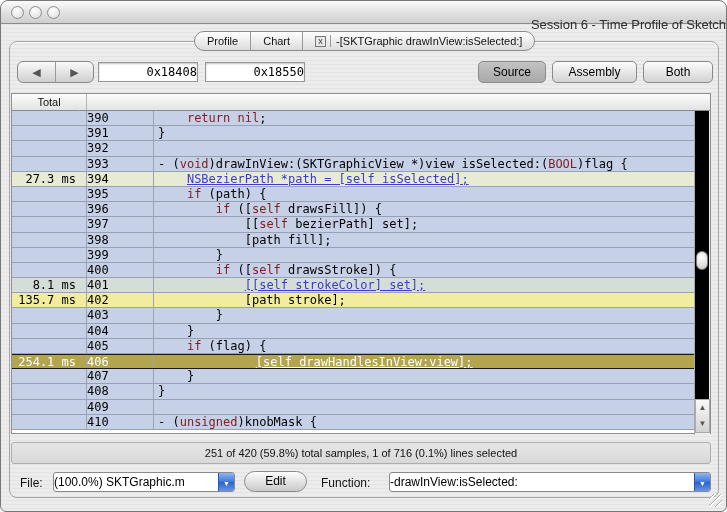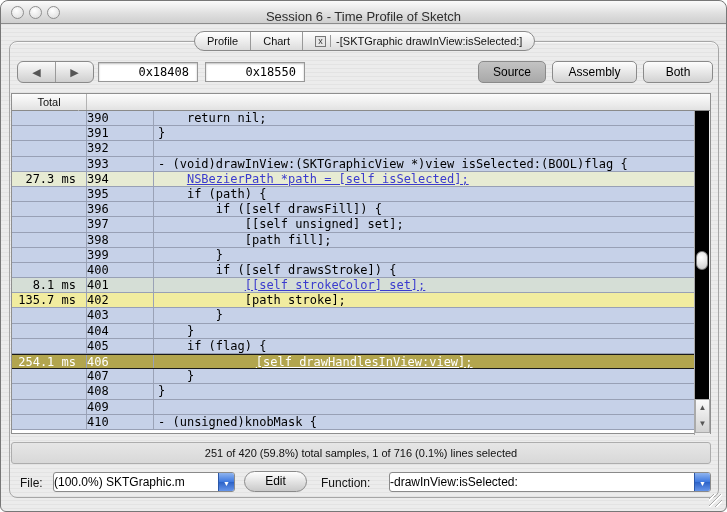--- a/index.html
+++ b/index.html
@@ -9,42 +9,42 @@
     font-family:"Liberation Sans",sans-serif;color:#000;
     background:repeating-linear-gradient(180deg,#ececec 0 3px,#e3e3e3 3px 4px);
     border:1px solid #777;border-radius:8px 8px 6px 6px;
   }
   
   .titlebar{position:absolute;left:0;top:0;width:100%;height:23px;
     background:linear-gradient(#fbfbfb,#dedede 60%,#cfcfcf);
     border-bottom:1px solid #8b8b8b;border-radius:8px 8px 0 0;}
   .tl{position:absolute;top:5px;width:13px;height:13px;border-radius:50%;
     border:1px solid #8e8e8e;background:radial-gradient(circle at 40% 32%,#ffffff,#d9d9d9);}
-  .title{position:absolute;left:0;right:0;top:4px;height:23px;line-height:23px;
-    text-align:center;font-size:13px;color:#2e2e2e;}
+  .title{position:absolute;left:0;right:0;top:12px;height:23px;line-height:23px;
+    text-align:right;font-size:13px;color:#2e2e2e;}
   
   .tabpill{position:absolute;left:193px;top:30px;height:20px;z-index:3;display:flex;
     background:linear-gradient(#ffffff,#dcdcdc);border:1px solid #8a8a8a;border-radius:10px;}
   .tabseg{display:flex;align-items:center;padding:0 12px;font-size:11px;color:#111;white-space:nowrap;}
   .tabseg+.tabseg{border-left:1px solid #999;}
   .closebox{width:11px;height:11px;border:1px solid #777;background:#e8e8e8;
     font-size:9px;line-height:9px;text-align:center;color:#333;margin-right:4px;}
   .tabclose-div{width:1px;height:12px;background:#999;margin-right:5px;}
   
   .groupbox{position:absolute;left:8px;top:40px;width:710px;height:457px;
     border:1px solid #a6a6a6;border-radius:8px;box-shadow:inset 0 1px 0 rgba(255,255,255,.7);}
   
   .navbtn{position:absolute;left:16px;top:60px;width:77px;height:22px;display:flex;
     background:linear-gradient(#fafafa,#cfcfcf);border:1px solid #8a8a8a;border-radius:6px;}
   .navhalf{flex:1;text-align:center;line-height:20px;font-size:11px;color:#555;}
   .navhalf:first-child{border-right:1px solid #9a9a9a;}
   .addrfield{position:absolute;top:61px;width:100px;height:20px;background:#fff;
     border:1px solid #979797;box-shadow:inset 0 1px 2px rgba(0,0,0,.25);
     font-family:"DejaVu Sans Mono",monospace;font-size:12px;line-height:18px;
-    text-align:right;padding-right:8px;color:#000;}
+    text-align:right;color:#000;}
   .viewbtn{position:absolute;top:60px;height:22px;border:1px solid #8a8a8a;border-radius:5px;
     background:linear-gradient(#fdfdfd,#d2d2d2);font-size:12px;text-align:center;line-height:20px;color:#000;}
   .viewbtn.sel{background:linear-gradient(#c3c3c3,#a9a9a9);}
   
   .table{position:absolute;left:10px;top:92px;width:700px;height:341px;
     border:1px solid #8f8f8f;background:#fff;}
   .thead{display:flex;height:17px;border-bottom:1px solid #8a8a8a;
     background:linear-gradient(#fdfdfd,#e2e2e2);font-size:11px;color:#111;flex-direction:column;}
   .th{line-height:16px;text-align:center;border-right:1px solid #b3b3b3;position:relative;}
   .th-total{width:75px;}.th-line{width:67px;}.th-code{width:540px;}.th-scroll{width:16px;border-right:none;}
@@ -54,21 +54,21 @@
   .cell{font-family:"DejaVu Sans Mono",monospace;font-size:12px;line-height:14px;
     white-space:pre;overflow:hidden;}
   .c-total{width:75px;text-align:right;padding-right:10px;border-right:1px solid #9aa2b6;}
   .c-line{width:67px;padding-right:8px;border-right:1px solid #9aa2b6;}
   .c-code{width:524px;padding-left:4px;}
   .hl-green{background:#e7ebd3;}
   .hl-graygreen{background:#d5ded6;}
   .hl-yellow{background:#f1ec9f;}
   .hl-sel{background:#b2a54e;border-top:1px solid #1a1a1a;border-bottom:1px solid #1a1a1a;height:15.2px;color:#fff;}
   .seg-p{color:inherit;}
-  .seg-k{color:#000000;}
+  .seg-k{color:#7f1d1d;}
   .seg-l{color:#3b3bce;text-decoration:underline;}
   .hl-sel .seg-l{color:#ffffff;margin-left:40px;}
   
   .scrollcol{position:absolute;right:0;top:17px;width:16px;height:324px;background:#ededed;border-left:1px solid #aaa;}
   .scrolltrack{position:absolute;left:0;top:0;width:14px;height:288px;background:#000;}
   .scrollthumb{position:absolute;left:1px;top:140px;width:12px;height:19px;border-radius:7px;
     background:radial-gradient(circle at 40% 32%,#ffffff,#c9c9c9);border:1px solid #7d7d7d;}
   .scrollarrows{position:absolute;left:0;top:288px;width:15px;height:34px;
     background:linear-gradient(#fafafa,#d2d2d2);border:1px solid #aaa;}
   .sarrow{height:16px;text-align:center;font-size:8px;line-height:16px;color:#555;}
@@ -170,21 +170,21 @@
           <div class="cell c-code"><span class="seg-p">    </span><span class="seg-k">if</span><span class="seg-p"> (path) {</span></div>
         </div>
         <div class="trow">
           <div class="cell c-total"></div>
           <div class="cell c-line">396</div>
           <div class="cell c-code"><span class="seg-p">        </span><span class="seg-k">if</span><span class="seg-p"> ([</span><span class="seg-k">self</span><span class="seg-p"> drawsFill]) {</span></div>
         </div>
         <div class="trow">
           <div class="cell c-total"></div>
           <div class="cell c-line">397</div>
-          <div class="cell c-code"><span class="seg-p">            [[</span><span class="seg-k">self</span><span class="seg-p"> unsigned] set];</span></div>
+          <div class="cell c-code"><span class="seg-p">            [[</span><span class="seg-k">self</span><span class="seg-p"> bezierPath] set];</span></div>
         </div>
         <div class="trow">
           <div class="cell c-total"></div>
           <div class="cell c-line">398</div>
           <div class="cell c-code"><span class="seg-p">            [path fill];</span></div>
         </div>
         <div class="trow">
           <div class="cell c-total"></div>
           <div class="cell c-line">399</div>
           <div class="cell c-code"><span class="seg-p">        }</span></div>

